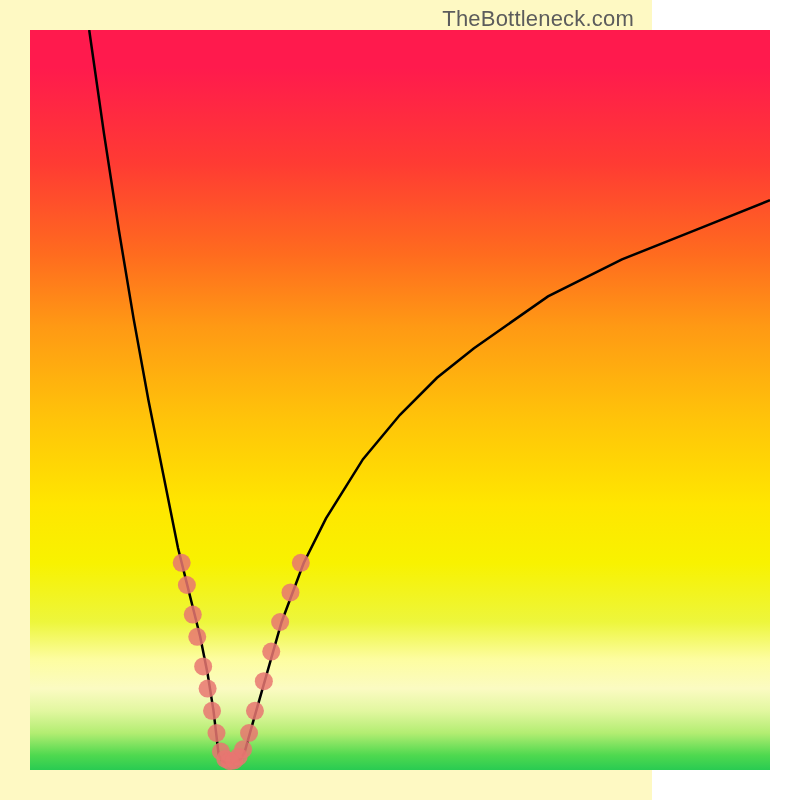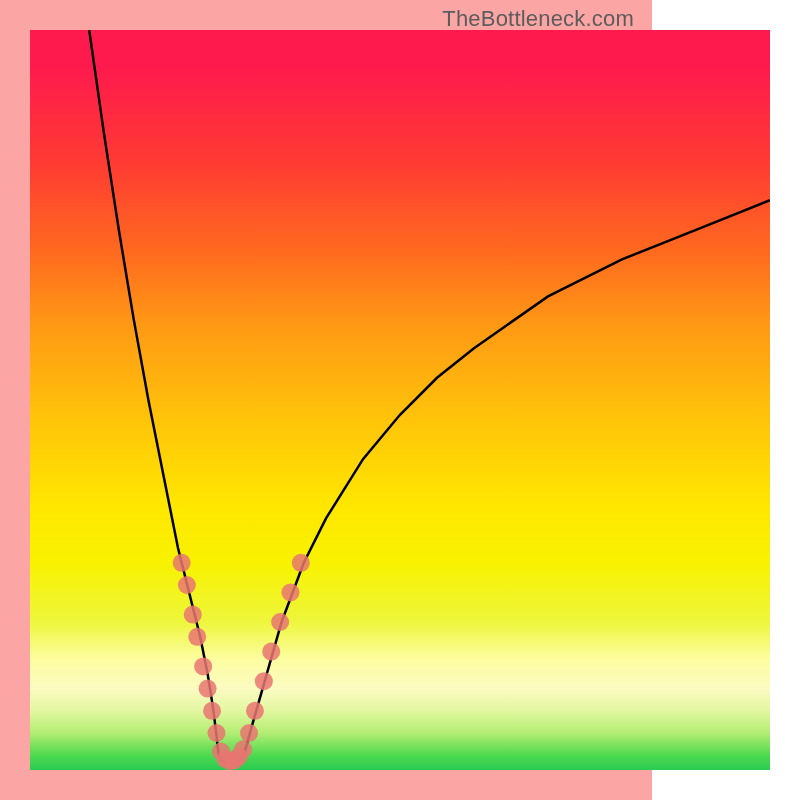--- a/index.html
+++ b/index.html
@@ -1,20 +1,20 @@
 <!DOCTYPE html>
 <html><head>
   <meta charset="utf-8">
   <style>
     * { margin: 0; padding: 0; box-sizing: border-box; }
     html, body { width: 800px; height: 800px; overflow: hidden; }
     .container {
       width: 652px;
       height: 800px;
-      background: #fca5a5;
+      background: #fef9c3;
       position: relative;
     }
     .plot-area {
       position: absolute;
       left: 30px;
       top: 30px;
       width: 740px;
       height: 740px;
       background: linear-gradient(to bottom,
         #ff1a4d 0%,

